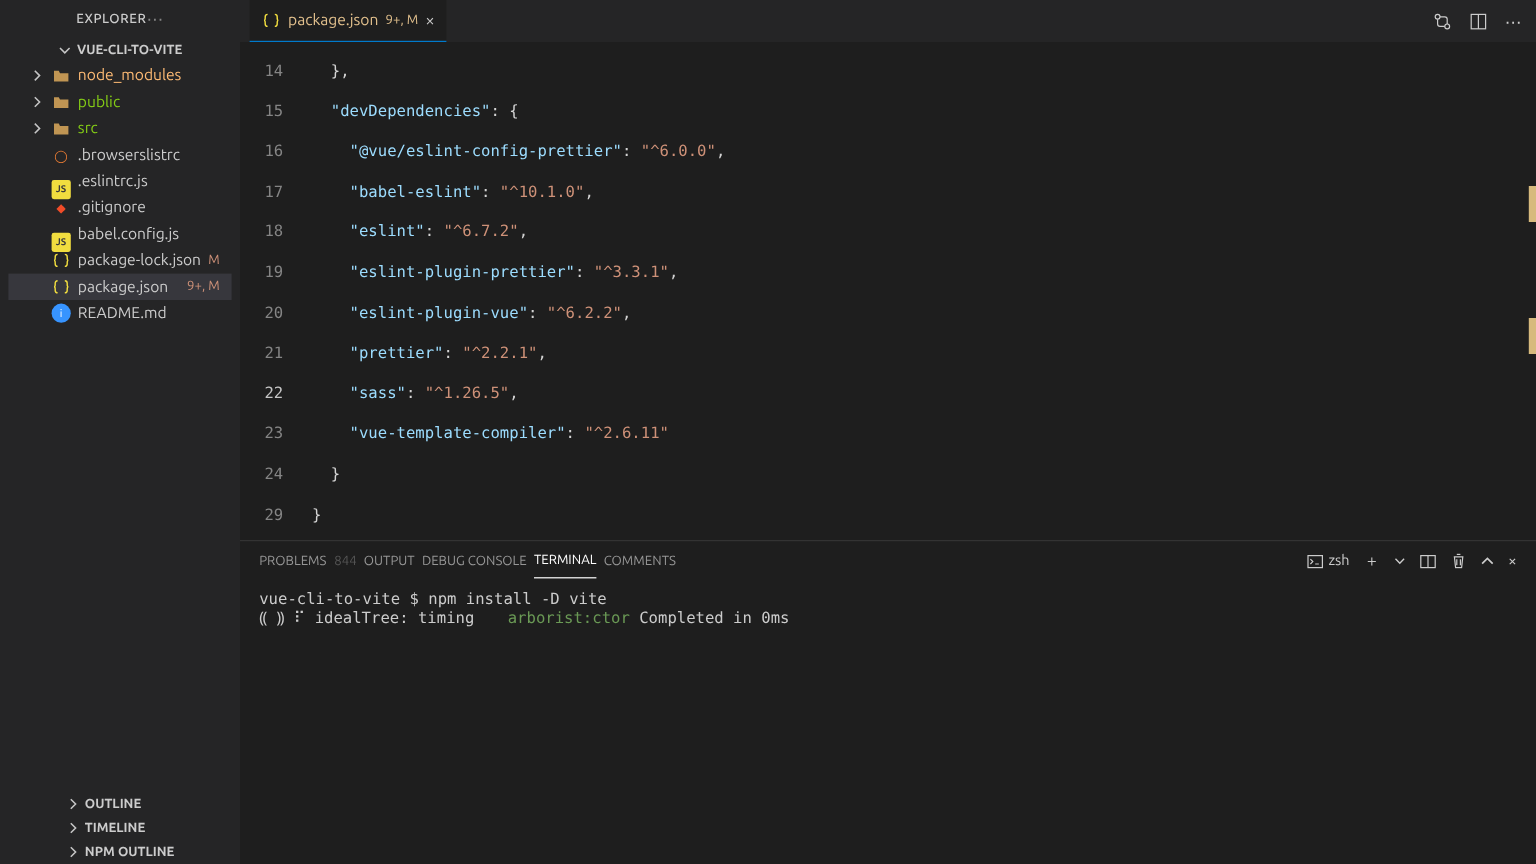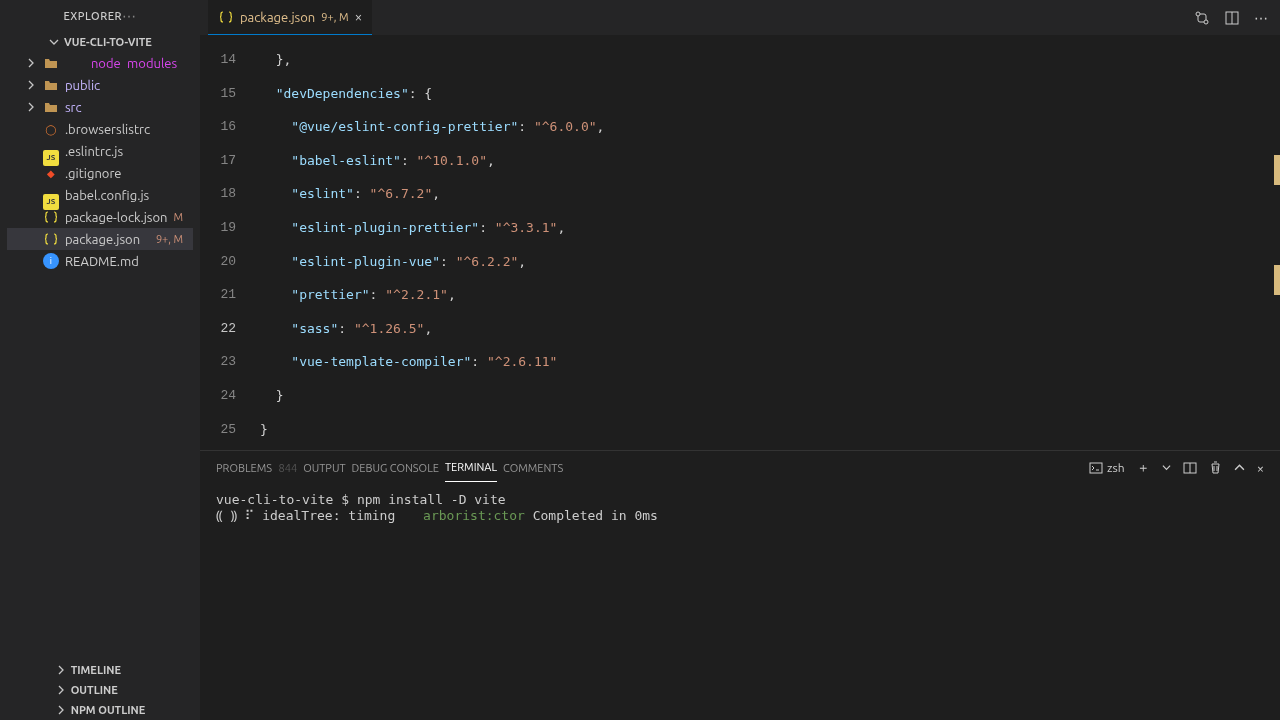--- a/index.html
+++ b/index.html
@@ -47,22 +47,22 @@
   display: flex;
   align-items: center;
   padding: 2px 6px 2px 18px;
   height: 22px;
   gap: 6px;
   cursor: pointer;
 }
 .tree-item.active { background: #37373d; }
 .tree-item .chev-space { width: 12px; display: inline-block; }
 .tree-item .name { flex: 1; color: #cccccc; white-space: nowrap; overflow: hidden; text-overflow: ellipsis; }
-.tree-item.folder .name { color: #c4b5fd; }
-.tree-item.muted .name { color: #d946ef; margin-left: 26px; }
+.tree-item.folder .name { color: #84cc16; }
+.tree-item.muted .name { color: #fdba74; }
 .tree-item .status { color: #ce9178; font-size: 11px; margin-right: 4px; }
 .file-icon { width: 16px; height: 16px; display: inline-flex; align-items: center; justify-content: center; border-radius: 2px; font-size: 10px; }
 .icon-folder { color: #c09553; }
 .icon-js { background: #f1dd3f; color: #3a3a3a; border-radius: 2px; font-size: 8px; font-weight: bold; margin-top: 13px; }
 .icon-json { color: #f1dd3f; }
 .icon-git { color: #f14c28; }
 .icon-info { background: #3794ff; border-radius: 50%; color: #fff; font-size: 9px; }
 .icon-browsers { color: #e37933; }
 .bottom-panels {
   margin-top: auto;
@@ -119,21 +119,21 @@
   overflow: hidden;
   position: relative;
 }
 .gutter {
   width: 60px;
   text-align: right;
   padding-right: 24px;
   color: #858585;
   padding-top: 8px;
 }
-.gutter div { height: 33.6px; line-height: 33.6px; font-family: Liberation Mono, monospace; }
+.gutter div { height: 33.6px; line-height: 33.6px; }
 .gutter div.current { color: #c6c6c6; }
 .code {
   flex: 1;
   padding-top: 8px;
   line-height: 33.6px;
 }
 .code-line { height: 33.6px; white-space: pre; }
 .tok-key { color: #9cdcfe; }
 .tok-str { color: #ce9178; }
 .tok-punc { color: #d4d4d4; }
@@ -276,29 +276,29 @@
       </div>
     </div>
 
   <div class="bottom-panels">
     <div class="collapse-row">
       <span class="chevron">
         <svg width="10" height="10" viewBox="0 0 10 10">
             <path d="M3 1 L7 5 L3 9" stroke="#c5c5c5" stroke-width="1.3" fill="none"></path>
           </svg>
       </span>
-      <span>TIMELINE</span>
+      <span>OUTLINE</span>
     </div>
     <div class="collapse-row">
       <span class="chevron">
         <svg width="10" height="10" viewBox="0 0 10 10">
             <path d="M3 1 L7 5 L3 9" stroke="#c5c5c5" stroke-width="1.3" fill="none"></path>
           </svg>
       </span>
-      <span>OUTLINE</span>
+      <span>TIMELINE</span>
     </div>
     <div class="collapse-row">
       <span class="chevron">
         <svg width="10" height="10" viewBox="0 0 10 10">
             <path d="M3 1 L7 5 L3 9" stroke="#c5c5c5" stroke-width="1.3" fill="none"></path>
           </svg>
       </span>
       <span>NPM OUTLINE</span>
     </div>
   </div>
@@ -341,21 +341,21 @@
         <div>15</div>
         <div>16</div>
         <div>17</div>
         <div>18</div>
         <div>19</div>
         <div>20</div>
         <div>21</div>
         <div class="current">22</div>
         <div>23</div>
         <div>24</div>
-        <div>25</div>
+        <div>29</div>
       </div>
     <div class="code" id="code">
         <div class="code-line">  <span class="tok-punc">},</span></div>
         <div class="code-line">  <span class="tok-key">"devDependencies"</span><span class="tok-punc">: {</span></div>
         <div class="code-line">    <span class="tok-key">"@vue/eslint-config-prettier"</span><span class="tok-punc">: </span><span class="tok-str">"^6.0.0"</span><span class="tok-punc">,</span></div>
         <div class="code-line">    <span class="tok-key">"babel-eslint"</span><span class="tok-punc">: </span><span class="tok-str">"^10.1.0"</span><span class="tok-punc">,</span></div>
         <div class="code-line">    <span class="tok-key">"eslint"</span><span class="tok-punc">: </span><span class="tok-str">"^6.7.2"</span><span class="tok-punc">,</span></div>
         <div class="code-line">    <span class="tok-key">"eslint-plugin-prettier"</span><span class="tok-punc">: </span><span class="tok-str">"^3.3.1"</span><span class="tok-punc">,</span></div>
         <div class="code-line">    <span class="tok-key">"eslint-plugin-vue"</span><span class="tok-punc">: </span><span class="tok-str">"^6.2.2"</span><span class="tok-punc">,</span></div>
         <div class="code-line">    <span class="tok-key">"prettier"</span><span class="tok-punc">: </span><span class="tok-str">"^2.2.1"</span><span class="tok-punc">,</span></div>

